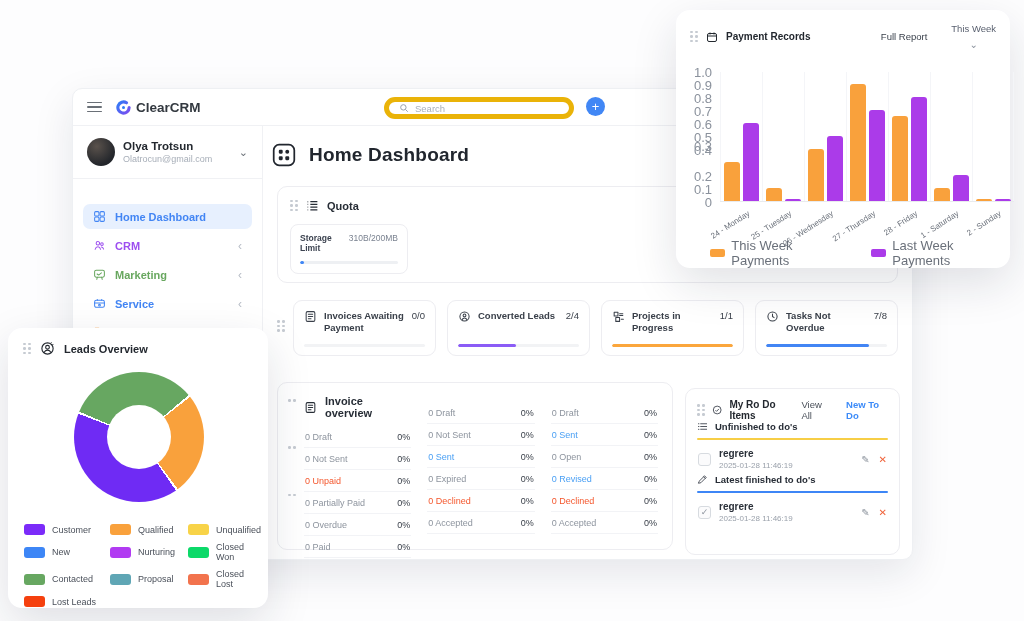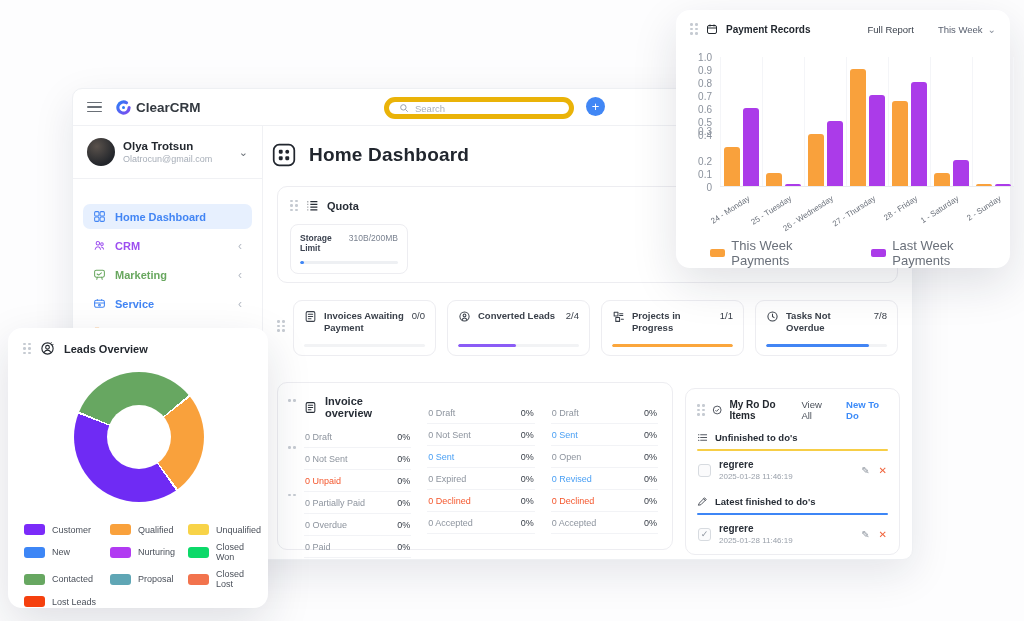--- a/index.html
+++ b/index.html
@@ -71,44 +71,44 @@
   .ov-row { display:flex; justify-content:space-between; align-items:center; padding:6px 1px 5px; border-bottom:1px solid #f2f3f6; }
   .ov-label { font-size:9px; }
   .ov-val { font-size:9px; color:#3a404a; }
 
   .todo-card { position:absolute; left:422px; top:262px; width:215px; height:167px; padding:10px 11px; }
   .todo-head { display:flex; align-items:center; gap:7px; }
   .todo-title { font-size:10px; font-weight:bold; color:#23282f; }
   .todo-head svg { width:12px; height:12px; }
   .view-all { margin-left:auto; font-size:9.5px; color:#4a505a; cursor:pointer; }
   .new-todo { font-size:9.5px; color:#3d8bf8; font-weight:bold; cursor:pointer; margin-left:9px; }
-  .todo-sec { display:flex; align-items:center; gap:7px; margin-top:11px; }
+  .todo-sec { display:flex; align-items:center; gap:7px; }
   .todo-sec svg { width:11px; height:11px; }
   .todo-sec-title { font-size:9.5px; font-weight:bold; color:#272d36; }
   .todo-underline { height:2px; border-radius:1px; margin-top:6px; }
   .todo-item { display:flex; align-items:center; gap:8px; padding:8px 1px 4px; }
   .cbx { width:13px; height:13px; border:1px solid #d7dbe0; border-radius:3px; background:#fbfbfc; flex:none;
     display:flex; align-items:center; justify-content:center; font-size:9px; color:#8d949e; cursor:pointer; }
   .todo-name { font-size:10px; font-weight:bold; color:#2a3039; }
   .todo-time { font-size:8px; color:#9aa1ab; margin-top:2px; }
   .todo-acts { margin-left:auto; display:flex; gap:9px; align-items:center; }
   .act-edit { font-size:10px; color:#8d949e; cursor:pointer; }
   .act-del { font-size:10px; color:#f0643c; cursor:pointer; }
 
   
   .float-card { position:absolute; background:#fff; border-radius:14px; box-shadow:0 16px 45px rgba(20,30,55,.13); z-index:3; }
   .payment-card { left:676px; top:10px; width:334px; height:258px; padding:13px 14px; }
   .pay-head { display:flex; align-items:center; gap:8px; }
   .pay-title { font-size:10px; font-weight:bold; color:#23282f; }
   .pay-head svg { width:12px; height:12px; }
   .full-report { margin-left:auto; font-size:9.5px; color:#383f4a; cursor:pointer; }
-  .range-select { font-size:9.5px; color:#5a6170; cursor:pointer; margin-left:16px; display:flex; gap:5px; align-items:center; }
+  .range-select { font-size:9.5px; color:#5a6170; cursor:pointer; margin-left:16px; display:flex; gap:5px; align-items:center;flex-direction:column; }
   .chart-zone { position:relative; margin-top:22px; height:130px; }
   .yaxis { position:absolute; left:0; top:0; width:24px; height:130px; }
-  .ytick { position:absolute; right:2px; font-size:10px; color:#8a919c; transform:translateY(50%); }
+  .ytick { position:absolute; right:2px; font-size:13px; color:#8a919c; transform:translateY(50%); }
   .plot { position:absolute; left:30px; top:0; width:294px; height:130px; border-bottom:1px solid #e9ebee; }
   .bgroup { position:absolute; top:0; bottom:0; width:42px; display:flex; align-items:flex-end; justify-content:center; gap:3px; border-left:1px solid #f4f5f8; }
   .plot .edge { position:absolute; right:0; top:0; bottom:0; border-left:1px solid #f4f5f8; }
   .bar { width:16px; border-radius:3px 3px 0 0; }
   .xlabels { position:absolute; left:30px; top:134px; width:294px; height:40px; }
   .xlabel { position:absolute; top:3px; font-size:8px; color:#6a707a; white-space:nowrap; transform:rotate(-33deg); transform-origin:100% 0; }
   .pay-legend { position:absolute; left:34px; top:228px; display:flex; gap:22px; }
   .leg-item { display:flex; align-items:center; gap:6px; font-size:13px; color:#6a707a; }
   .leg-swatch { width:16px; height:8px; border-radius:2px; }
 

